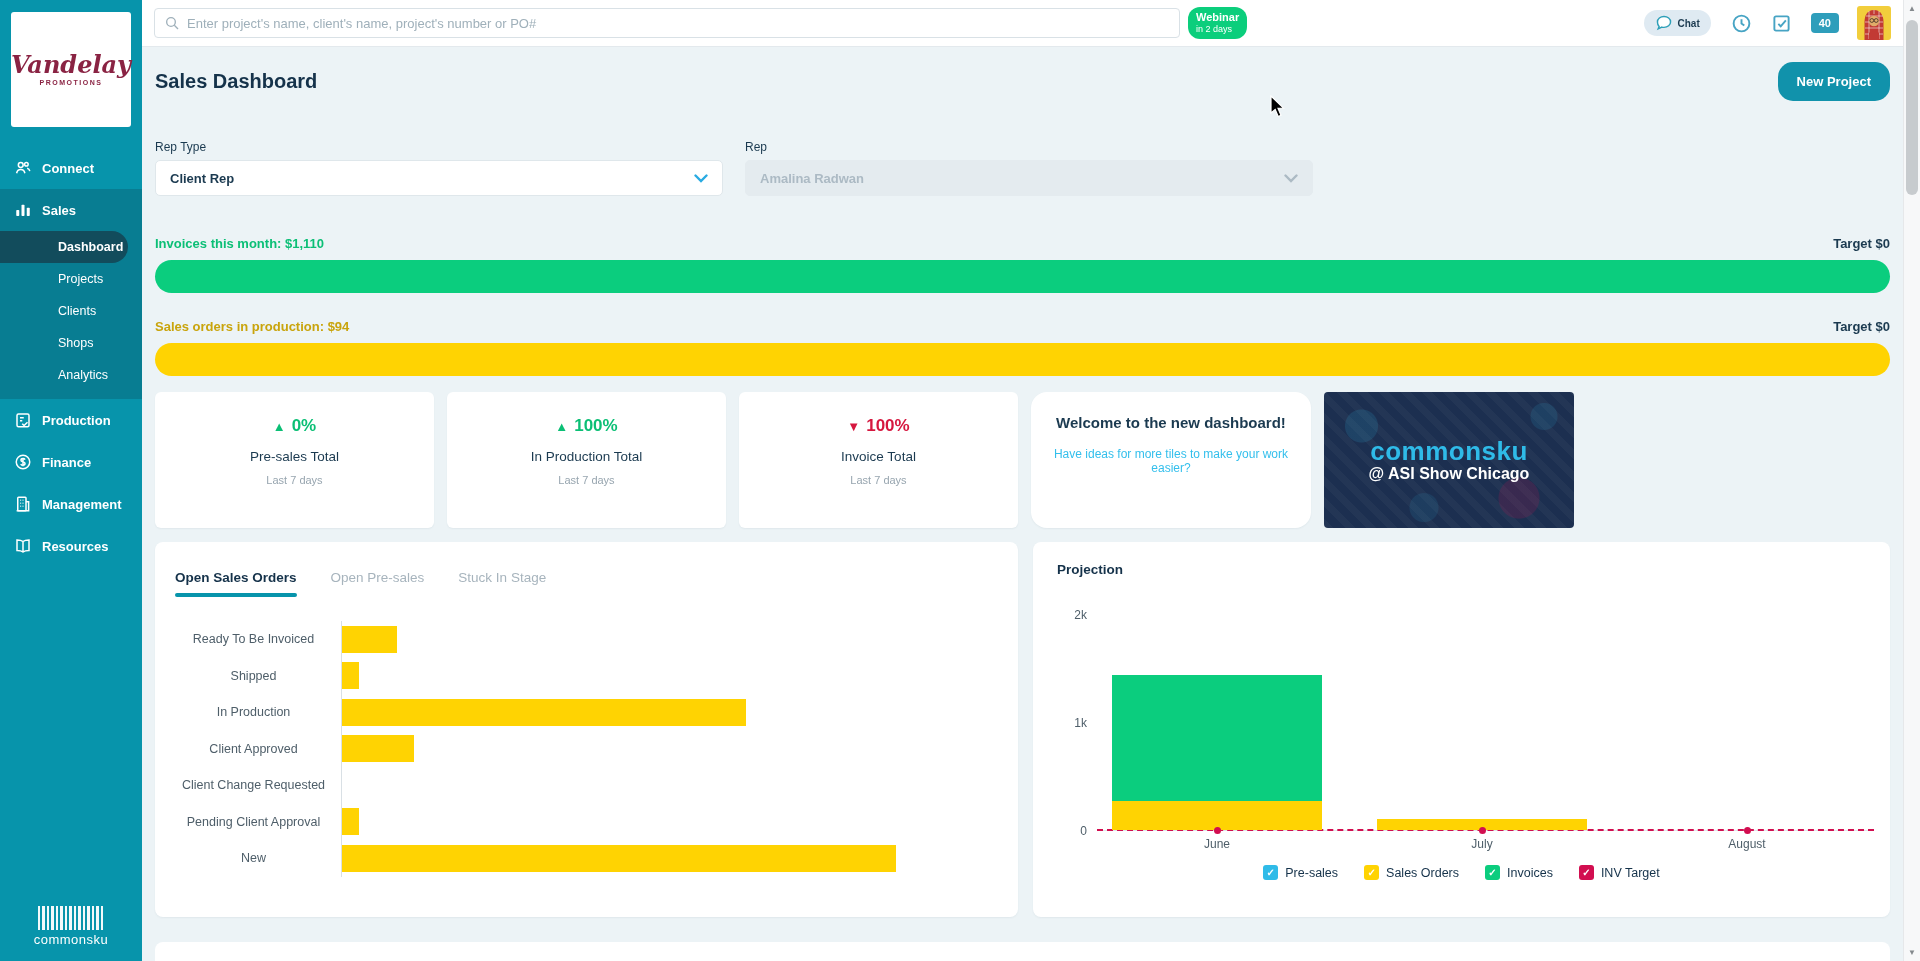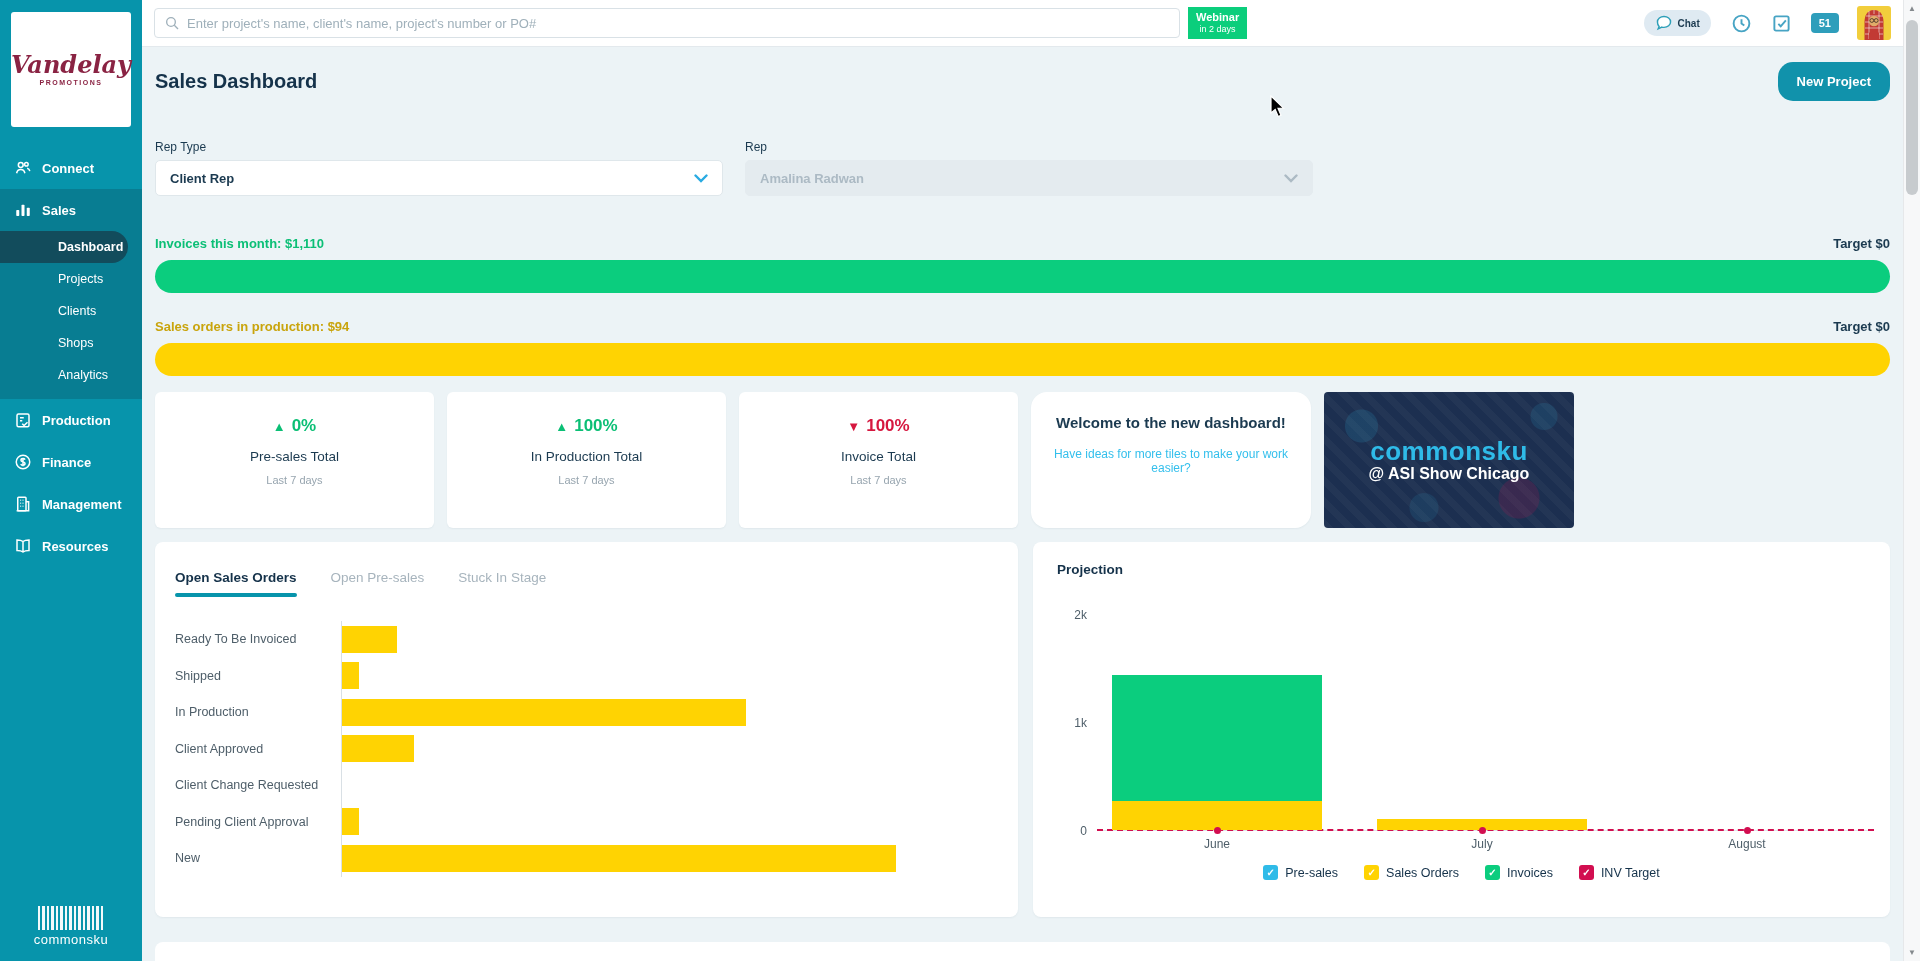--- a/index.html
+++ b/index.html
@@ -22,21 +22,21 @@
   .barcode { width:66px; height:24px; background:repeating-linear-gradient(90deg,#fff 0 2px,transparent 2px 4px,#fff 4px 7px,transparent 7px 9px); opacity:.95; }
   .sidebar-footer-label { color:#fff; font-size:13px; margin-top:2px; letter-spacing:.5px; }
 
   
   .main { flex:1 1 auto; display:flex; flex-direction:column; height:961px; overflow:hidden; }
   .topbar { height:47px; flex:0 0 47px; background:#fff; border-bottom:1px solid #E3E9ED; display:flex; align-items:center; padding:0 12px; }
   .searchbox { position:relative; width:1026px; }
   .searchbox input { width:100%; height:30px; border:1px solid #D9E1E6; border-radius:4px; padding:0 10px 0 32px; font-size:13px; color:#41545F; font-family:"Liberation Sans", sans-serif; background:#fff; }
   .searchbox input::placeholder { color:#9FB0BA; }
   .search-icon { position:absolute; left:10px; top:7px; }
-  .webinar { margin-left:8px; background:#0BCE7C; color:#fff; border-radius:0; padding:4px 8px; text-align:center; line-height:1.2; cursor:pointer; }
+  .webinar { margin-left:8px; background:#0BCE7C; color:#fff; border-radius:12px; padding:4px 8px; line-height:1.2; cursor:pointer; }
   .webinar .l1 { font-size:11px; font-weight:bold; }
   .webinar .l2 { font-size:9px; }
   .top-spacer { flex:1; }
   .chat-pill { display:flex; align-items:center; gap:5px; background:#DFEAF2; border-radius:14px; padding:5px 11px; cursor:pointer; }
   .chat-pill span { font-size:10px; font-weight:bold; color:#1B3A50; }
   .top-icon { margin-left:20px; cursor:pointer; display:flex; align-items:center; }
   .count-badge { margin-left:20px; background:#2E9EBB; color:#fff; font-size:11px; font-weight:bold; border-radius:4px; padding:4px 8px; cursor:pointer; }
   .avatar { margin-left:18px; width:34px; height:34px; border-radius:3px; overflow:hidden; cursor:pointer; flex:0 0 34px; }
 
   .content { flex:1; padding:14px 13px 0 13px; overflow:hidden; }
@@ -80,21 +80,21 @@
   .panel { background:#fff; border-radius:8px; box-shadow:0 1px 2px rgba(30,60,80,.06); height:375px; }
   .orders-panel { width:863px; padding:28px 20px 0; }
   .projection-panel { width:857px; padding:20px 24px 0; position:relative; }
   .tabs { display:flex; gap:34px; }
   .tab { font-size:13.5px; color:#A7B4BD; padding-bottom:12px; cursor:pointer; position:relative; }
   .tab.active { color:#15324A; font-weight:bold; }
   .tab.active::after { content:""; position:absolute; left:0; right:0; bottom:0; height:4px; background:#0794AB; border-radius:2px; }
 
   .c1 { margin-top:24px; }
   .c1row { display:flex; align-items:center; height:36.5px; }
-  .c1label { width:166px; text-align:left; padding-right:9px; font-size:12.5px; color:#4E5E69; }
+  .c1label { width:166px; text-align:center; padding-right:9px; font-size:12.5px; color:#4E5E69; }
   .c1barwrap { flex:1; border-left:1px solid #D9E0E5; height:100%; display:flex; align-items:center; }
   .c1bar { height:27px; background:#FFD302; }
 
   .proj-title { font-size:13.5px; font-weight:bold; color:#15324A; }
   .proj-wrap { position:relative; margin-top:38px; margin-left:40px; height:216px; }
   .ytick { position:absolute; right:calc(100% + 10px); font-size:12px; color:#4E5E69; transform:translateY(-50%); }
   .plot { position:relative; width:777px; height:216px; border-bottom:1px solid #E1E7EB; }
   .pbar { position:absolute; }
   .target-line { position:absolute; left:0; right:0; bottom:-1px; border-bottom:2px dashed #D20E50; }
   .tdot { position:absolute; width:7px; height:7px; border-radius:50%; background:#D20E50; bottom:-4px; }
@@ -220,21 +220,21 @@
             <circle cx="12" cy="12" r="9"></circle>
             <path d="M12 7v5l3.2 2.2"></path>
           </svg>
       </div>
       <div class="top-icon">
         <svg width="19" height="19" viewBox="0 0 24 24" fill="none" stroke="#47A4C4" stroke-width="2.4">
             <rect x="3" y="3" width="18" height="18" rx="2"></rect>
             <path d="M8 12.5l3 3 6.5-7.5"></path>
           </svg>
       </div>
-      <div class="count-badge">51</div>
+      <div class="count-badge">40</div>
       <div class="avatar">
         <svg width="34" height="34" viewBox="0 0 34 34">
           <rect width="34" height="34" fill="#F2CE3C"></rect>
           <path d="M17 4c-7 0-9.5 6-9.5 12V34h19V16C26.5 10 24 4 17 4z" fill="#C23A34"></path>
           <path d="M9 10h17M8 16h18M8 22h18M8 28h18M12 5v28M17 4v4M22 5v28" stroke="rgba(255,255,255,.55)" stroke-width="1"></path>
           <circle cx="17" cy="15" r="5.2" fill="#E0AC69"></circle>
           <circle cx="14.8" cy="14.5" r="1.9" fill="none" stroke="#4A3428" stroke-width=".9"></circle>
           <circle cx="19.2" cy="14.5" r="1.9" fill="none" stroke="#4A3428" stroke-width=".9"></circle>
           <path d="M12 27c1.5-2 8.5-2 10 0v7H12z" fill="#C23A34"></path>
         </svg>

